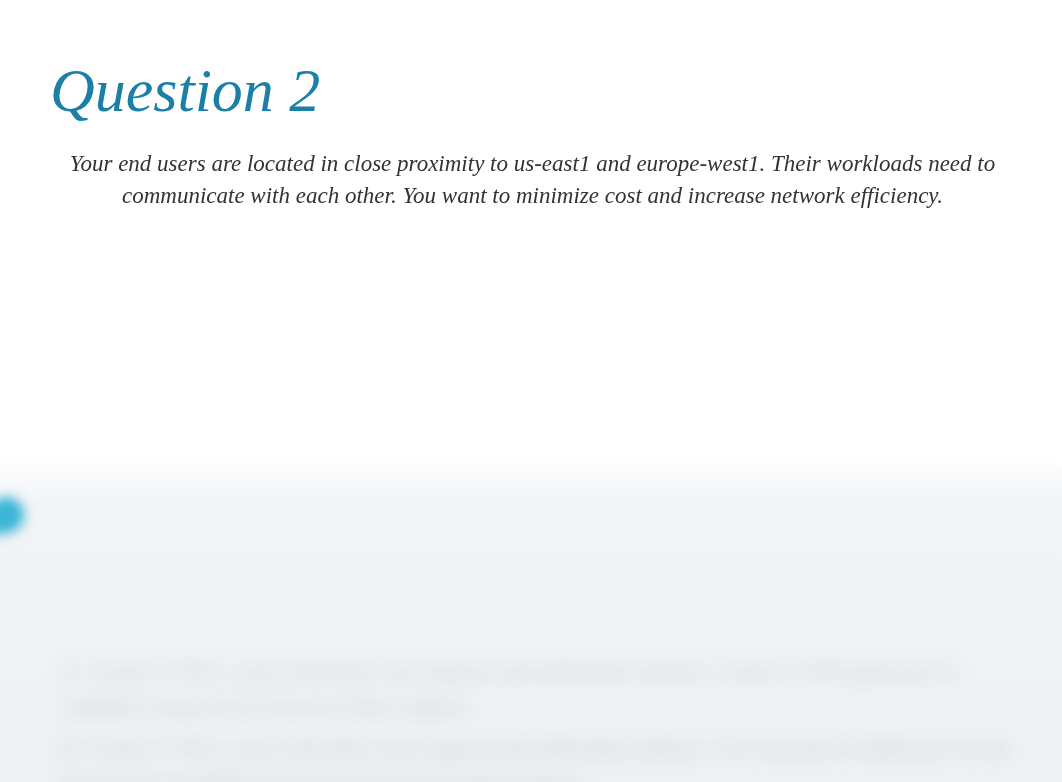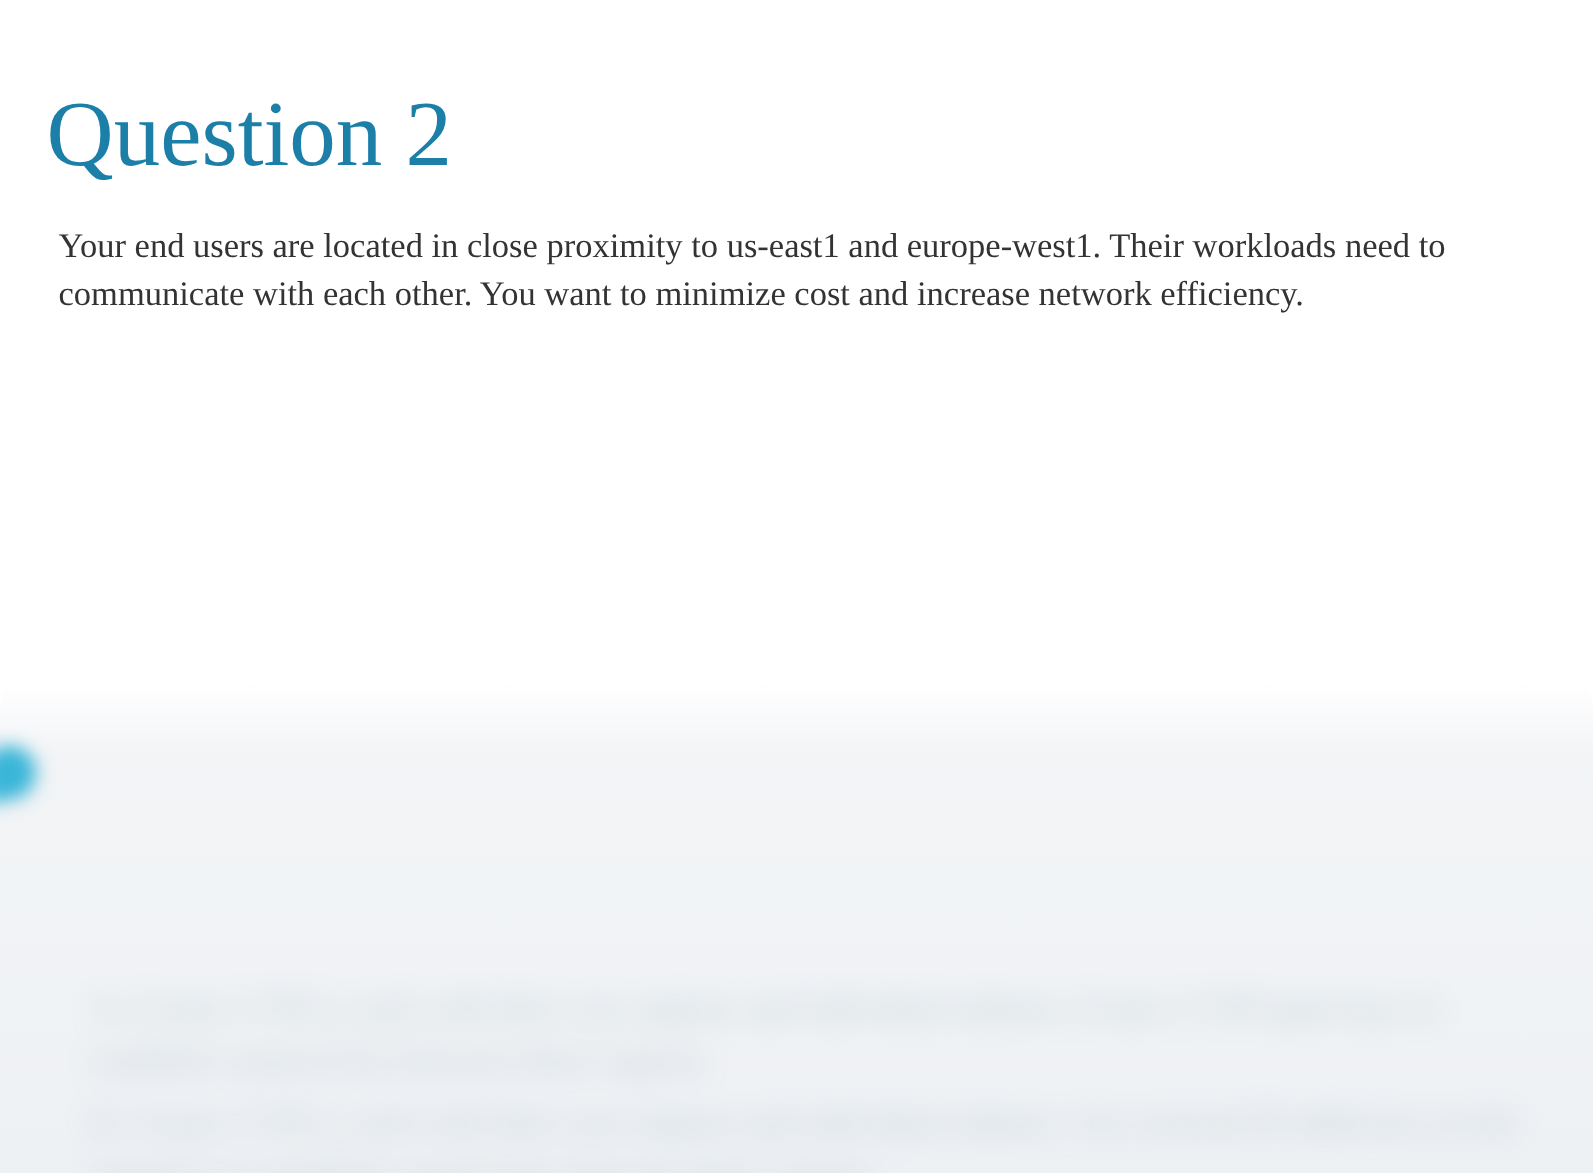--- a/index.html
+++ b/index.html
@@ -11,37 +11,39 @@
     body {
       width: 1062px;
       height: 782px;
       background: #ffffff;
       font-family: Georgia, 'Times New Roman', serif;
       position: relative;
       overflow: hidden;
     }
     
     .content {
-      padding: 55px 55px 0 31px;
+      padding: 55px 55px 0 50px;
+      font-style: italic;
     }
     
     .question-title {
       font-size: 62px;
       font-weight: normal;
       color: #1b7fa8;
       margin-bottom: 22px;
       font-family: Georgia, 'Times New Roman', serif;
     }
     
     .question-text {
       font-size: 23px;
       color: #333333;
       line-height: 1.4;
       margin-bottom: 14px;
       padding-left: 8px;
+      text-align: center;
     }
     
     .question-prompt {
       font-size: 23px;
       color: #333333;
       line-height: 1.4;
       padding-left: 8px;
     }
     
     .blurred-section {

